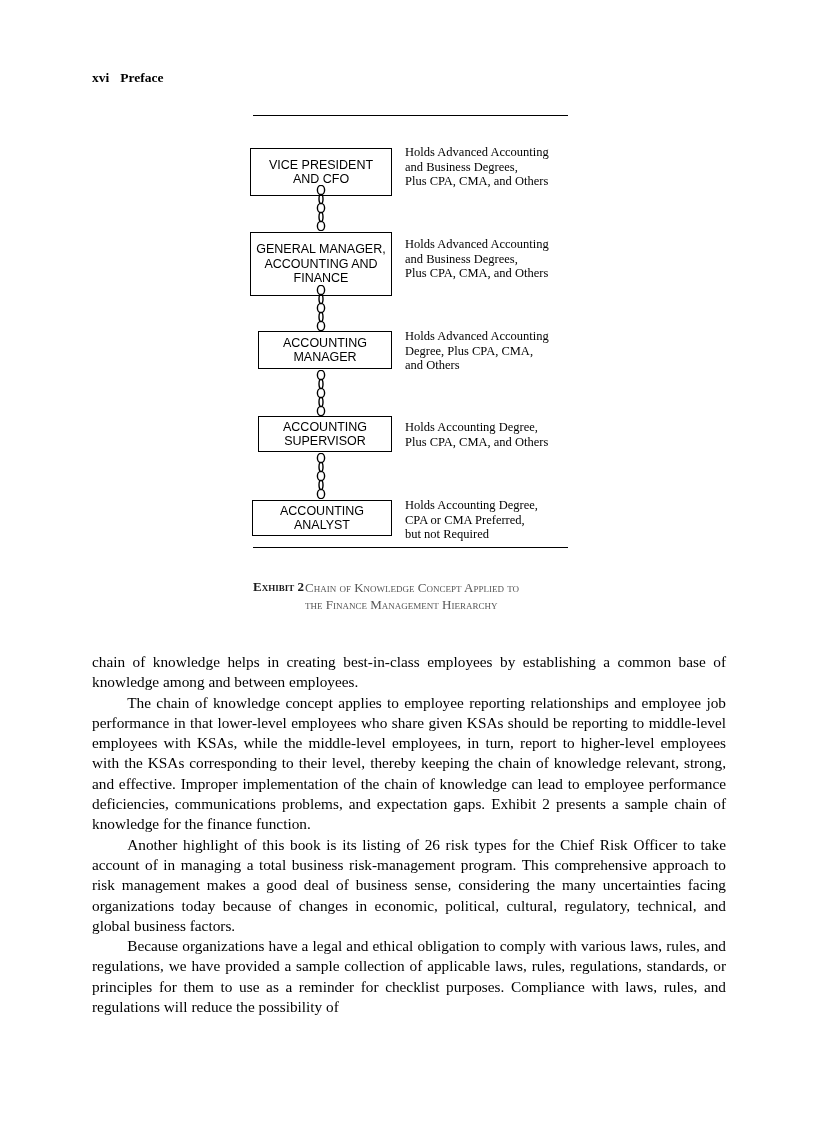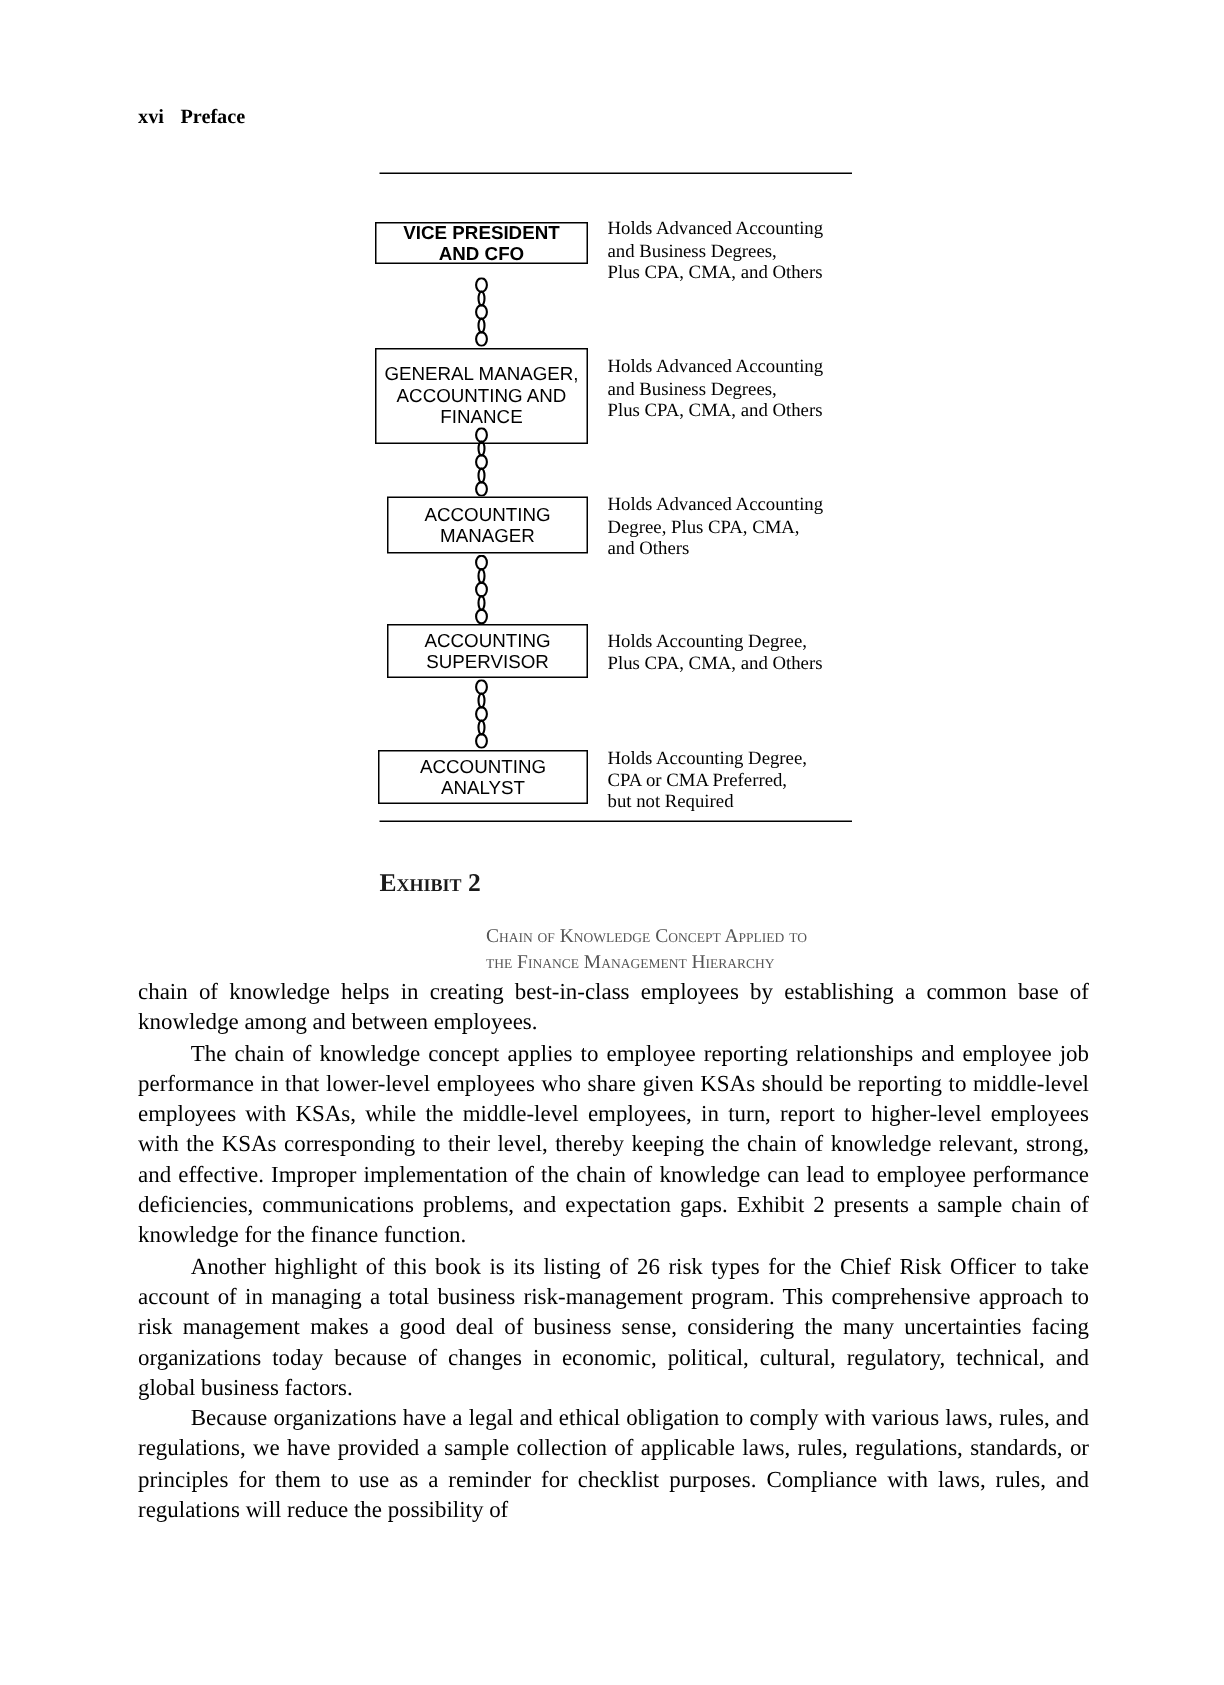--- a/index.html
+++ b/index.html
@@ -43,21 +43,21 @@
     display: flex;
     align-items: center;
     justify-content: center;
     text-align: center;
     font-family: "Liberation Sans", sans-serif;
     font-size: 12.5px;
     line-height: 14.5px;
     white-space: pre-line;
     background: #fff;
   }
-  .b1 { left: 250px; top: 148px; width: 142px; height: 28px; font-weight: bold; }
+  .b1 { left: 250px; top: 148px; width: 142px; height: 48px; }
   .b2 { left: 250px; top: 232px; width: 142px; height: 64px; }
   .b3 { left: 258px; top: 331px; width: 134px; height: 38px; }
   .b4 { left: 258px; top: 416px; width: 134px; height: 36px; }
   .b5 { left: 252px; top: 500px; width: 140px; height: 36px; }
 
   .desc {
     position: absolute;
     left: 405px;
     font-family: Liberation Serif, serif;
     font-size: 12.5px;
@@ -77,33 +77,32 @@
   .c4 { top: 453px; }
   .chain .lk { fill: none; stroke: #000; stroke-width: 1.4; }
 
   
   .caption { position: absolute; top: 579px; left: 253px; width: 330px; }
   .caption-label {
     position: absolute;
     left: 0; top: 0;
     font-variant: small-caps;
     font-weight: bold;
-    font-size: 17px;
+    font-size: 13px;
     color: #1a1a1a;
   }
   .caption-text {
     position: absolute;
-    left: 71px; top: 0;
+    left: 52px; top: 0;
     width: 260px;
     font-variant: small-caps;
     font-size: 13px;
     line-height: 17px;
     color: #555555;
     white-space: pre-line;
-    margin-top: 36px;
   }
 
   
   .body-text {
     position: absolute;
     left: 92px;
     top: 652px;
     width: 634px;
     font-size: 15.3px;
     line-height: 20.3px;

